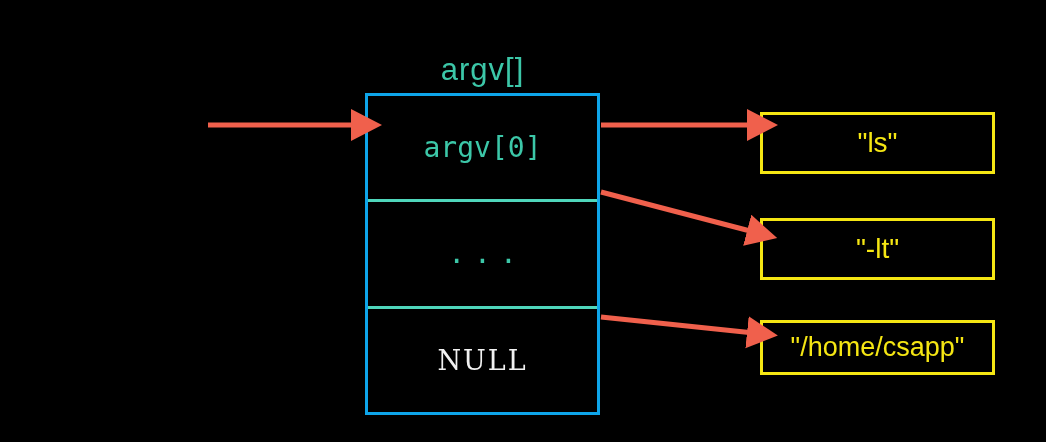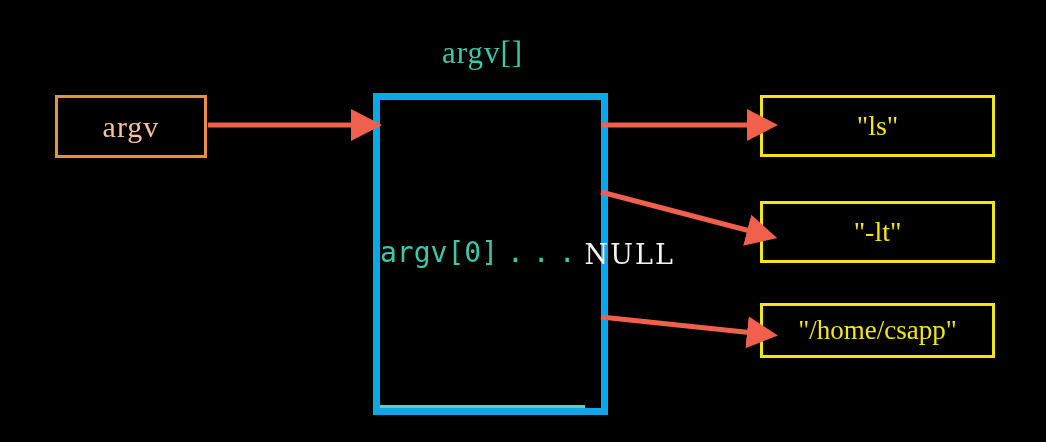--- a/index.html
+++ b/index.html
@@ -9,21 +9,22 @@
   }
   #canvas {
     position: relative;
     width: 1046px;
     height: 442px;
     background: #000000;
     overflow: hidden;
     font-family: "DejaVu Sans Mono", "Liberation Mono", monospace;
   }
   .mono {
-    font-family: Liberation Serif, serif;
+    font-family: Liberation Sans, sans-serif;
+    margin-top: 17px;
   }
 
   
   #ptr-box {
     position: absolute;
     left: 55px;
     top: 95px;
     width: 152px;
     height: 63px;
     box-sizing: border-box;
@@ -48,28 +49,28 @@
     text-align: center;
     color: #3cc7a8;
     font-size: 31px;
     line-height: 1;
     letter-spacing: 1px;
   }
 
   
   #array-table {
     position: absolute;
-    left: 373px;
+    left: 365px;
     top: 93px;
     width: 235px;
     height: 322px;
     box-sizing: border-box;
-    border: 7px solid #0ea5e9;
+    border: 3px solid #0ea5e9;
     display: flex;
-    flex-direction: row;
+    flex-direction: column;
   }
   .array-cell {
     flex: 1 1 0;
     box-sizing: border-box;
     display: flex;
     align-items: center;
     justify-content: center;
     border-bottom: 3px solid #4fd6bb;
     color: #3cc7a8;
     font-size: 28px;
@@ -120,23 +121,20 @@
     width: 1046px;
     height: 442px;
     pointer-events: none;
   }
 </style>
 </head>
 <body>
 
 <div id="canvas">
 
-  <div id="ptr-box">
-    <span class="label mono">argv</span>
-  </div>
 
   <div id="array-title" class="mono">argv[]</div>
 
   <div id="array-table">
     <div class="array-cell">argv[0]</div>
     <div class="array-cell ellipsis-cell">...</div>
     <div class="array-cell null-cell">NULL</div>
   </div>
 
   <div class="str-box mono" id="str-box-0">"ls"</div>

